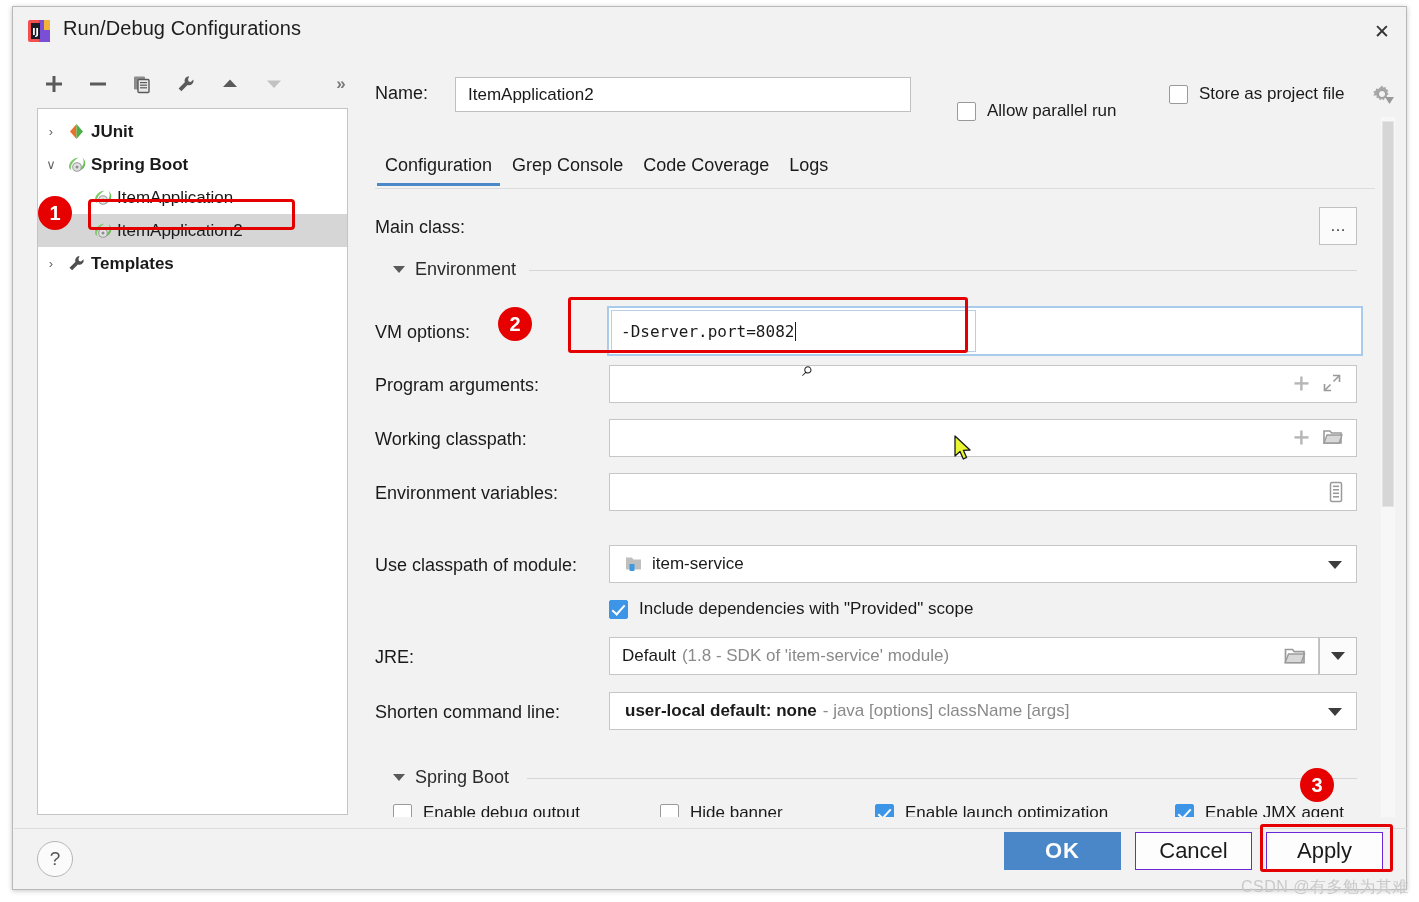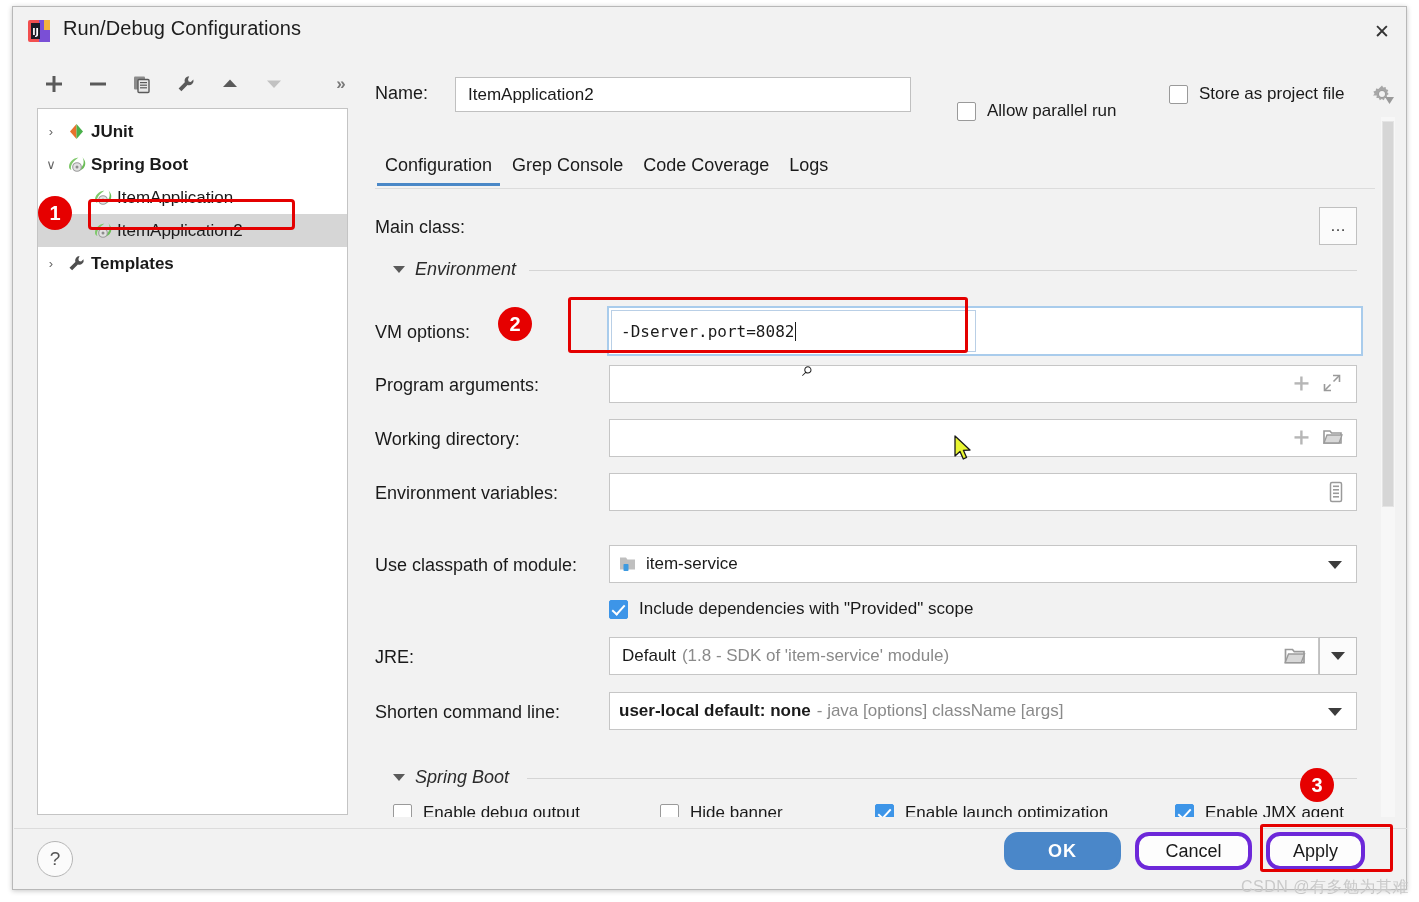--- a/index.html
+++ b/index.html
@@ -240,40 +240,39 @@
     background: #fff;
     border: 1px solid #c6c6c6;
     box-sizing: border-box;
     display: flex;
     align-items: center;
     font-size: 17px;
     color: #1a1a1a;
     padding-left: 10px;
     cursor: text;
   }
-  .field.combo { cursor: default; padding-left: 9px; }
+  .field.combo { cursor: default; padding-left: 15px; }
   .btn-sq {
     position: absolute;
     background: #fbfbfb;
     border: 1px solid #c0c0c0;
     box-sizing: border-box;
     display: flex; align-items: center; justify-content: center;
     font-size: 16px;
     color: #333;
     cursor: pointer;
   }
   .sect-header {
     position: absolute;
     display: flex;
     align-items: center;
     gap: 10px;
     font-size: 18px;
     color: #2b2b2b;
     cursor: pointer;
-    font-style: italic;
   }
   .sect-line {
     position: absolute;
     height: 1px;
     background: #d5d5d5;
   }
   .tri-down {
     width: 0; height: 0;
     border-left: 6px solid transparent;
     border-right: 6px solid transparent;
@@ -378,28 +377,28 @@
     border: 1px solid #b5b5b5;
     background: #fbfbfb;
     display: flex; align-items: center; justify-content: center;
     font-size: 19px;
     color: #555;
     cursor: pointer;
   }
   .dlg-btn {
     position: absolute;
     height: 38px;
-    border: 4px solid #6d28d9;
+    border: 1px solid #6d28d9;
     background: #fdfdfd;
     box-sizing: border-box;
     display: flex; align-items: center; justify-content: center;
-    font-size: 18px;
-    color: #1a1a1a;
-    cursor: pointer;
-    border-radius: 14px;
+    font-size: 22px;
+    color: #1a1a1a;
+    cursor: pointer;
+    border-radius: 0;
   }
   .dlg-btn.primary {
     background: #4a87c9;
     border-color: #4a87c9;
     color: #fff;
     font-weight: bold;
     letter-spacing: 1px;
   }
 
   
@@ -627,21 +626,21 @@
         <span>
           <svg width="18" height="18" viewBox="0 0 18 18">
             <path d="M10 1.5h6.5V8" stroke="#9a9a9a" stroke-width="1.6" fill="none"></path>
             <path d="M16.2 1.8 10.5 7.5" stroke="#9a9a9a" stroke-width="1.6"></path>
             <path d="M8 16.5H1.5V10" stroke="#9a9a9a" stroke-width="1.6" fill="none"></path>
             <path d="M1.8 16.2 7.5 10.5" stroke="#9a9a9a" stroke-width="1.6"></path>
           </svg>
         </span>
       </div>
 
-      <div class="row-label" style="left:0px; top:232px;">Working directory:</div>
+      <div class="row-label" style="left:0px; top:232px;">Working classpath:</div>
       <div class="field" style="left:234px; top:222px; width:748px; height:38px;"></div>
       <div class="fld-icons" style="left:918px; top:231px;">
         <span>
           <svg width="17" height="17" viewBox="0 0 17 17">
               <rect x="7.2" y="1.5" width="2.4" height="14" fill="#b6b6b6"></rect>
               <rect x="1.5" y="7.2" width="14" height="2.4" fill="#b6b6b6"></rect>
             </svg>
         </span>
         <span>
           <svg width="20" height="18" viewBox="0 0 20 18">
@@ -736,21 +735,21 @@
         <span class="caret-bar"></span>
     </div>
 
     <div class="scroll-track"></div>
     <div class="scroll-thumb"></div>
 
     <div class="bottom-sep"></div>
     <div class="help-btn">?</div>
     <div class="dlg-btn primary" style="left:991px; top:825px; width:117px;">OK</div>
     <div class="dlg-btn" style="left:1122px; top:825px; width:117px;">Cancel</div>
-    <div class="dlg-btn" style="left:1253px; top:825px; width:99px;">Apply</div>
+    <div class="dlg-btn" style="left:1253px; top:825px; width:117px;">Apply</div>
 
   </div>
 
   <div class="red-box" style="left:88px; top:199px; width:207px; height:31px; border-radius:4px;"></div>
   <div class="badge" style="left:38px; top:196px;">1</div>
 
   <div class="red-box" style="left:568px; top:297px; width:400px; height:56px; border-radius:3px;"></div>
   <div class="badge" style="left:498px; top:307px;">2</div>
 
   <div class="red-box" style="left:1260px; top:824px; width:133px; height:48px; border-radius:3px;"></div>

